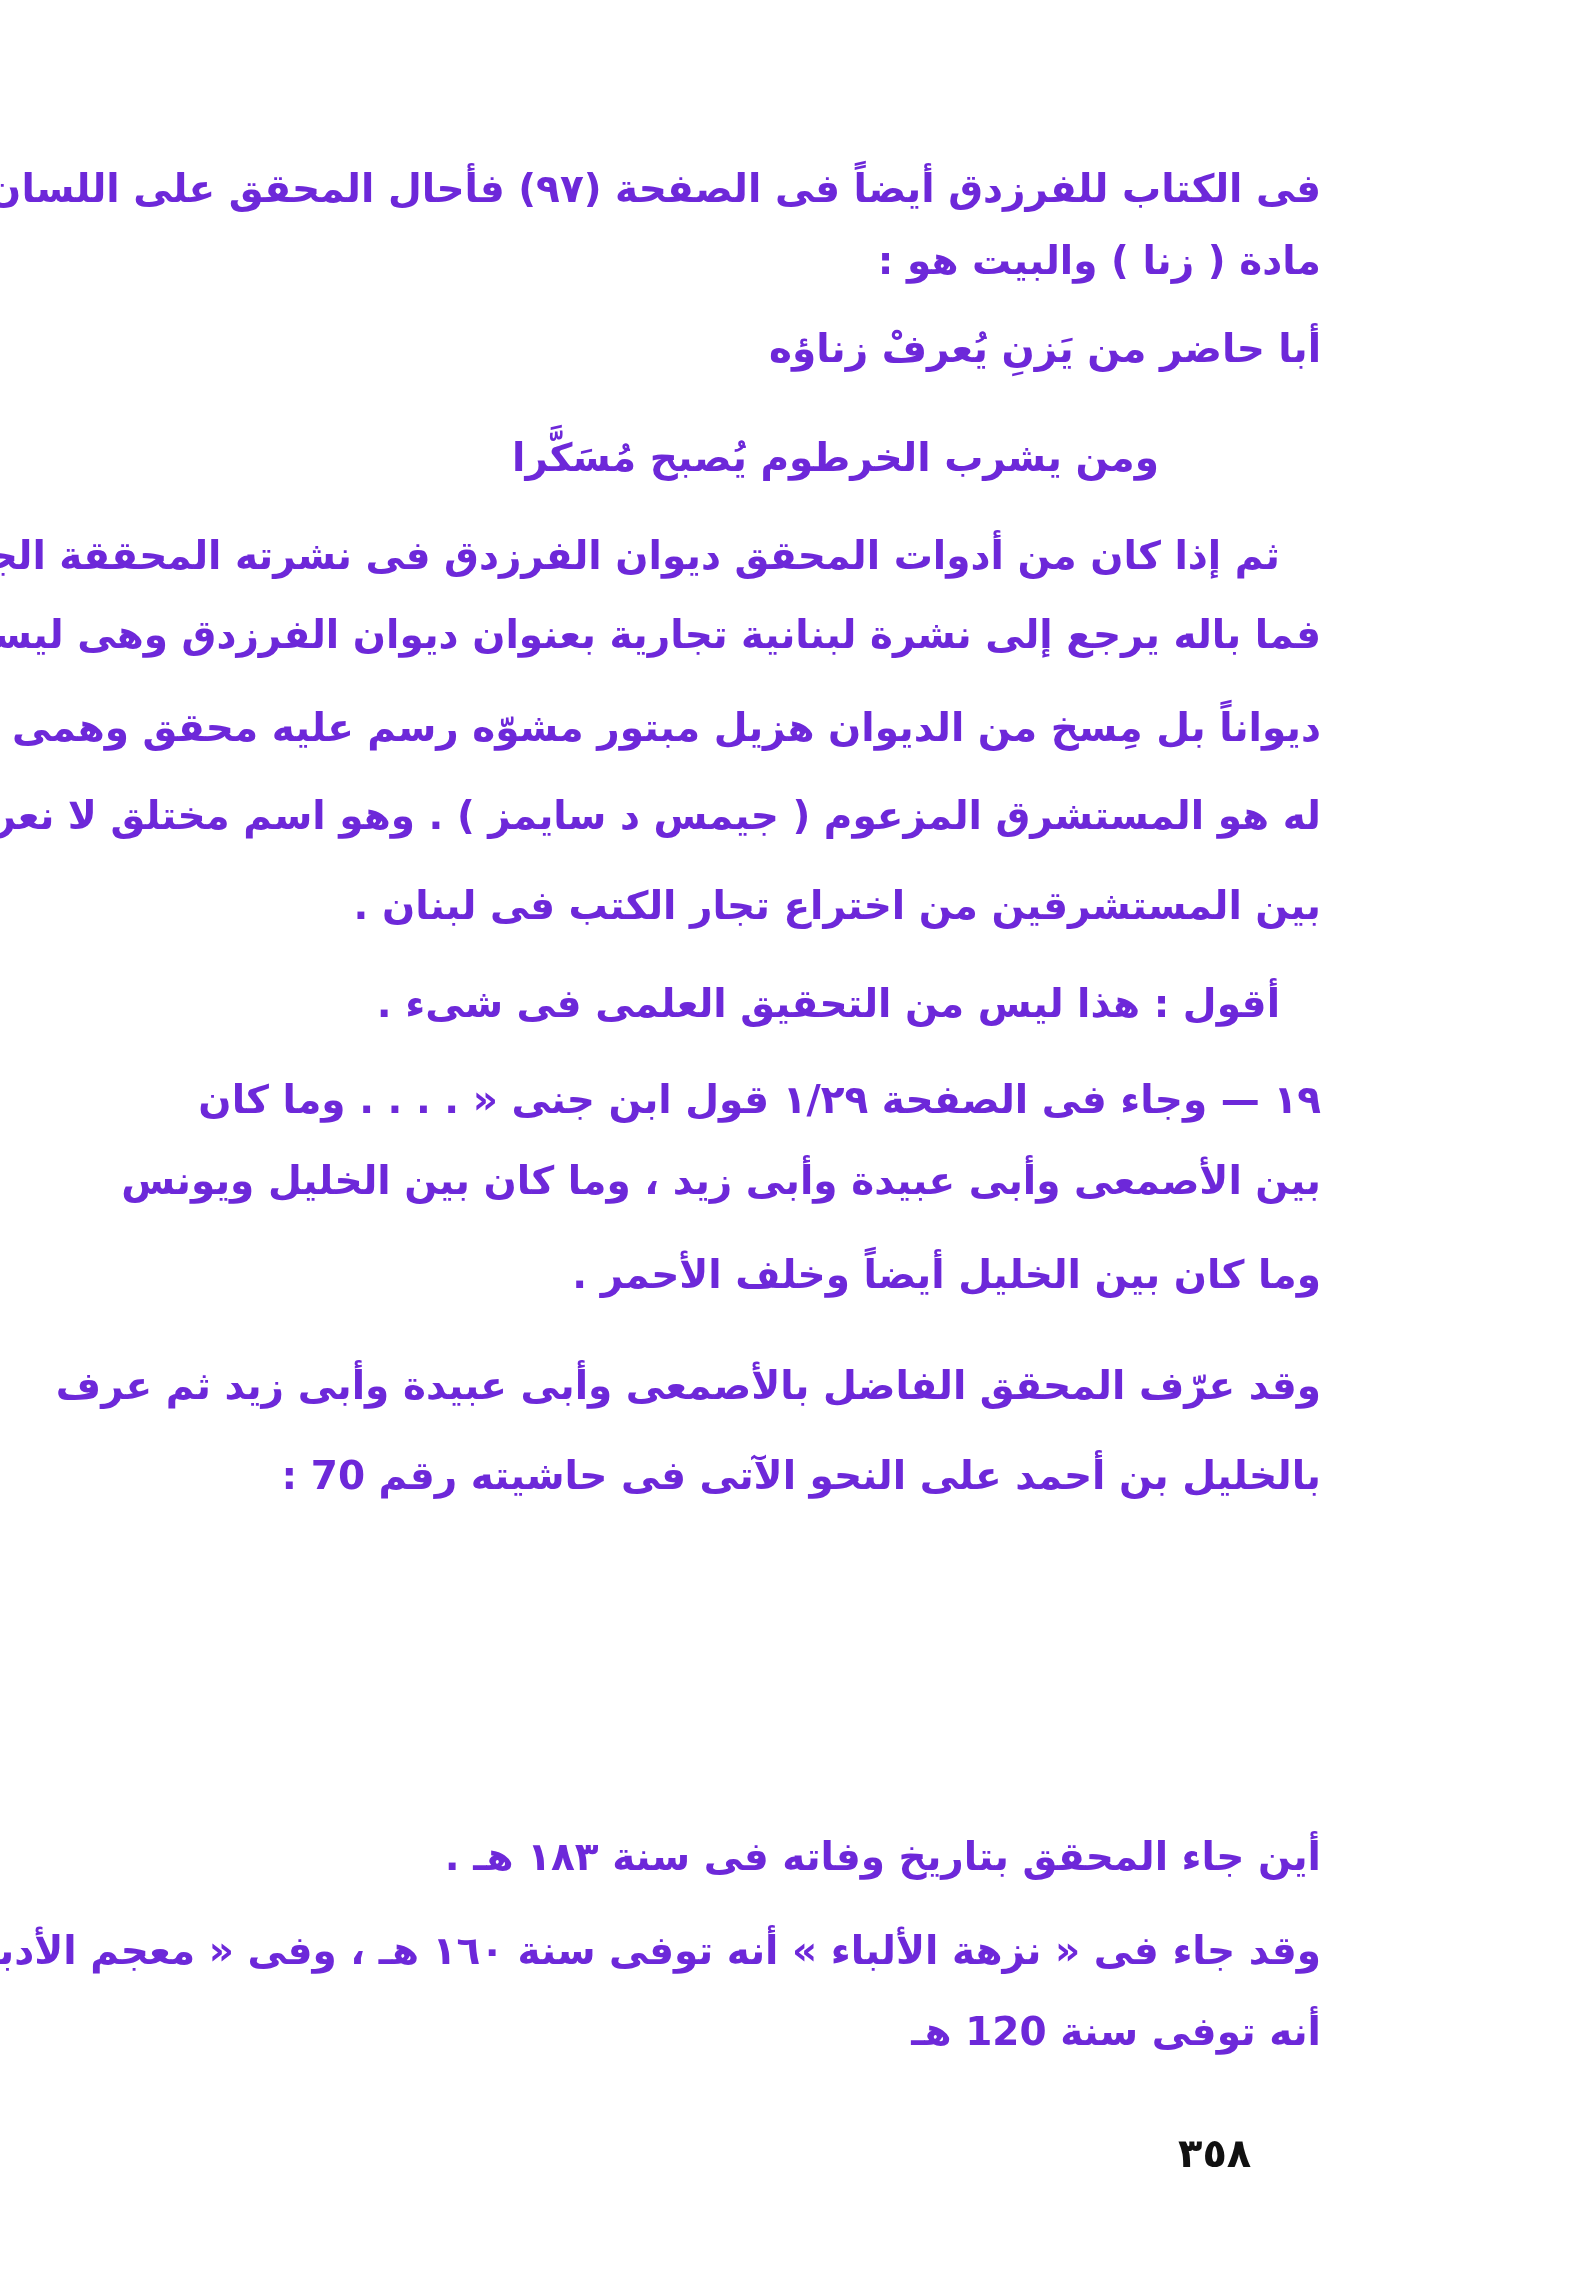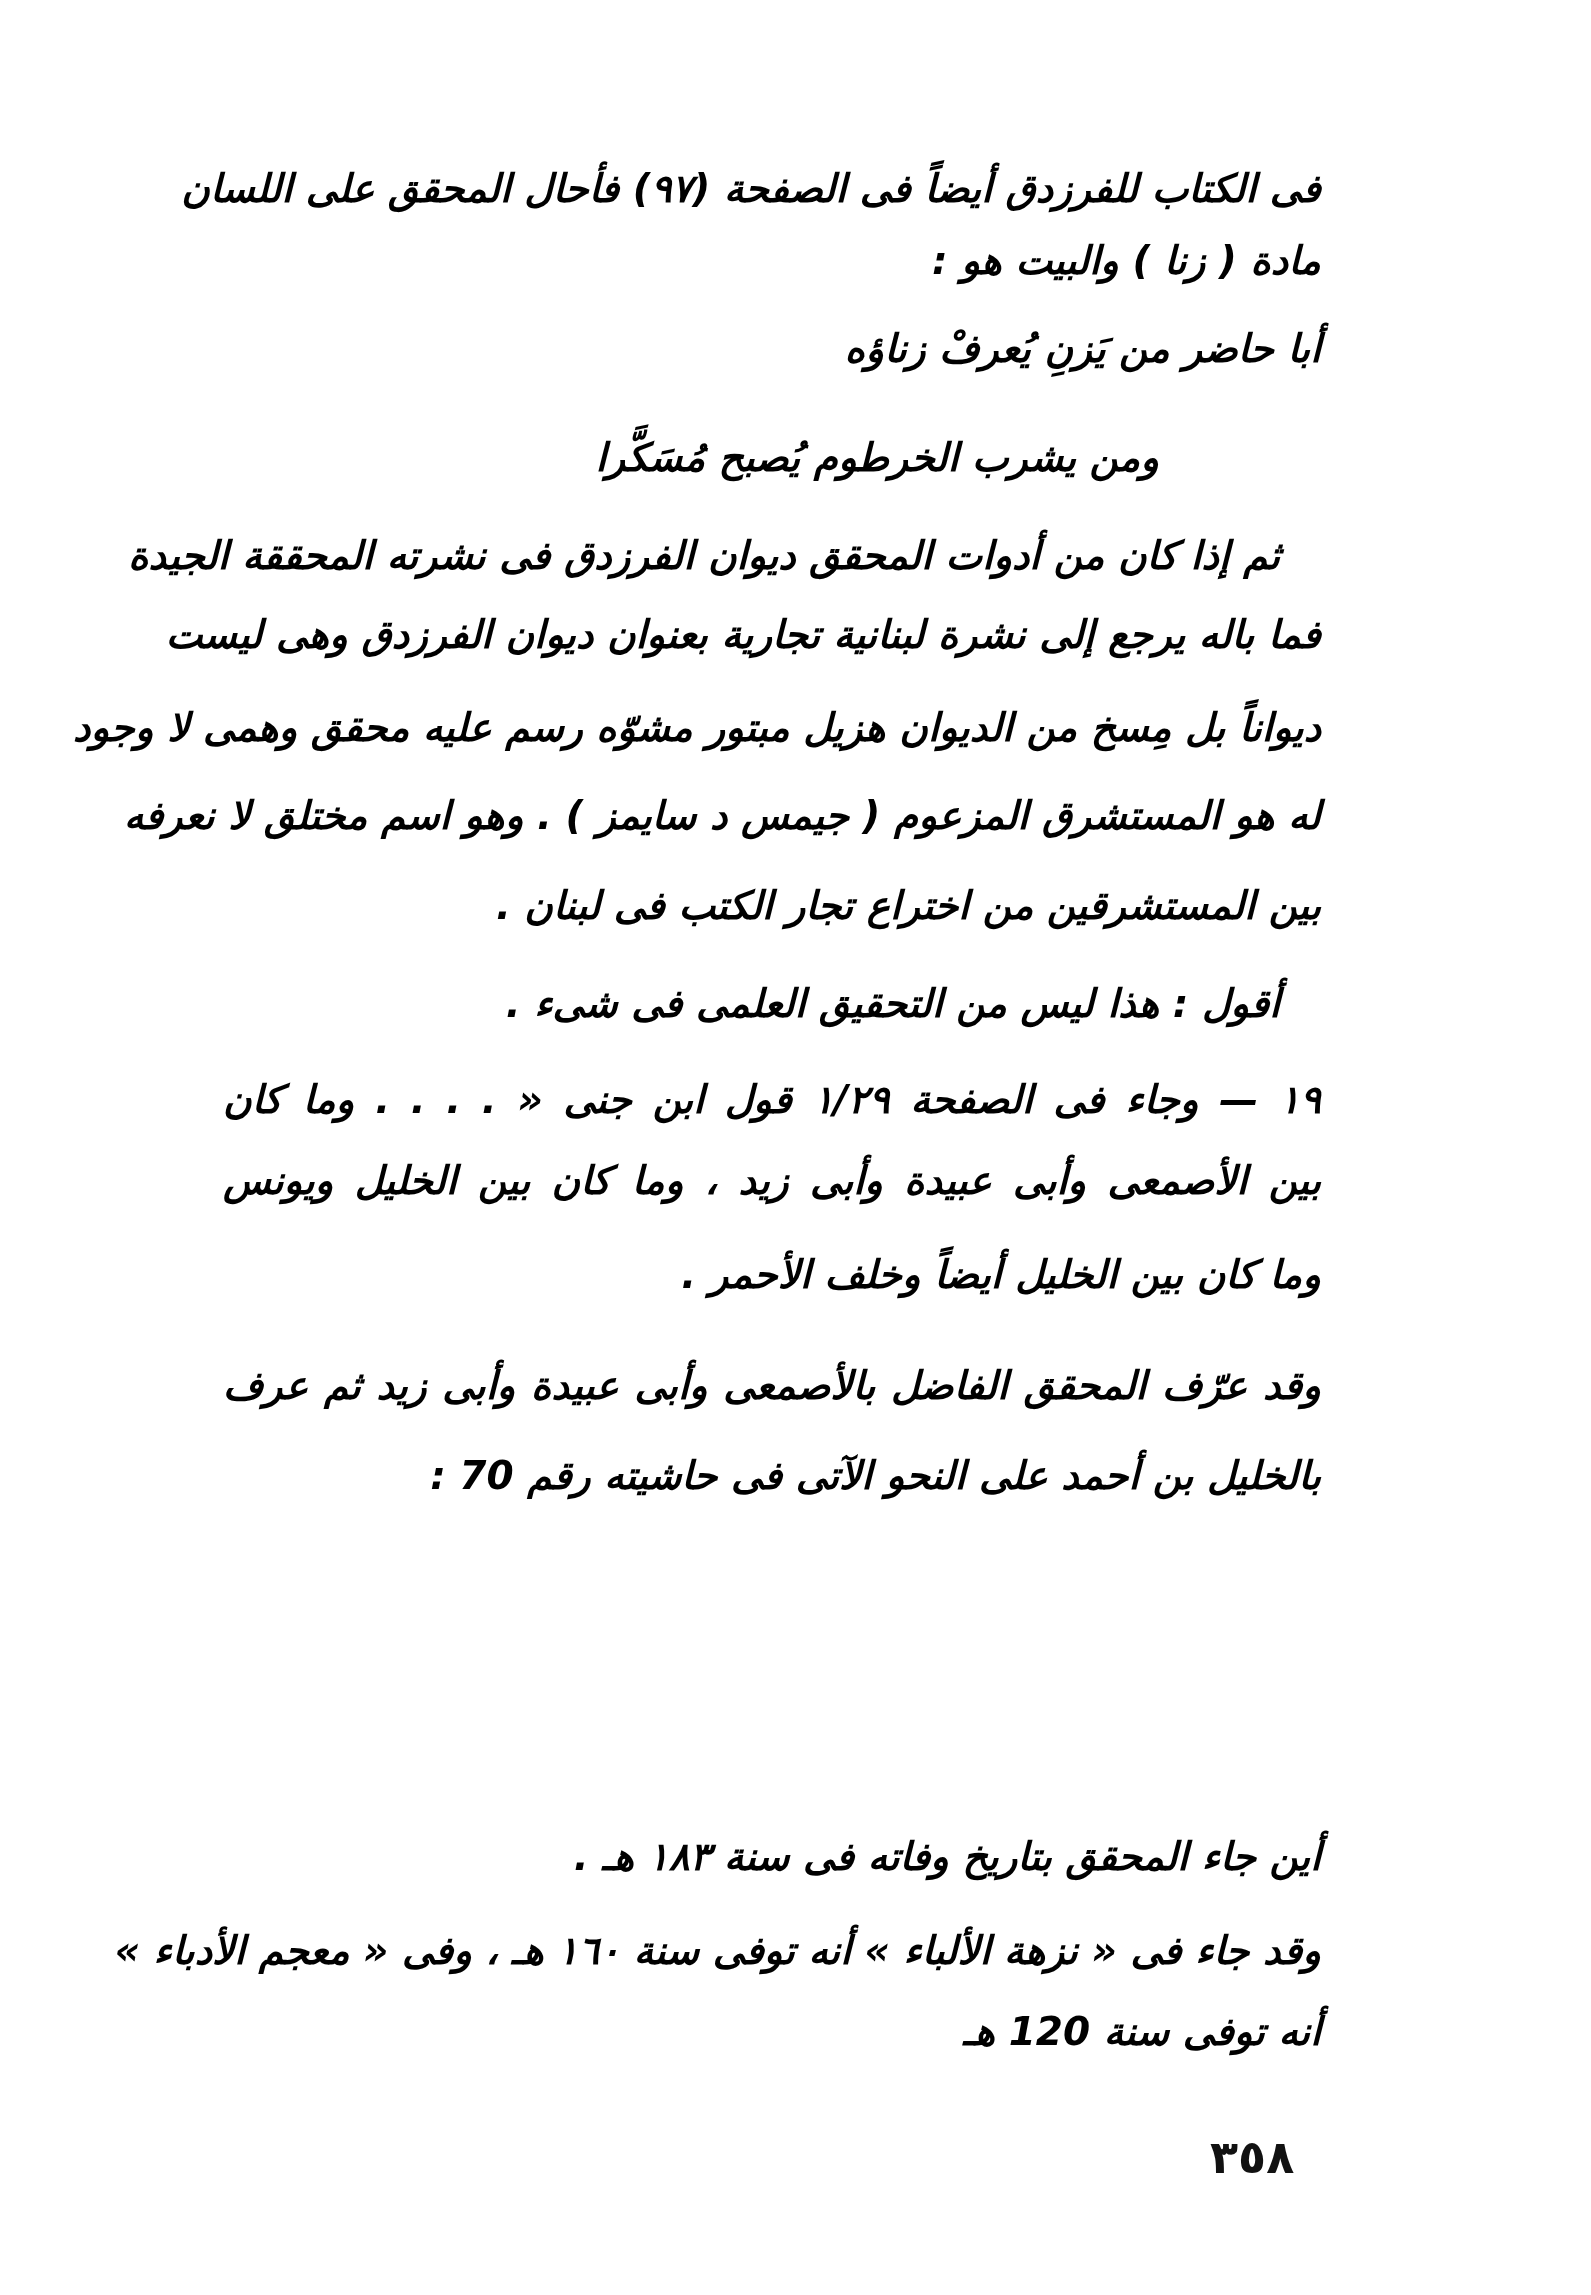--- a/index.html
+++ b/index.html
@@ -22,22 +22,21 @@
     background: #ffffff;
   }
   .line {
     position: absolute;
     direction: rtl;
     unicode-bidi: embed;
     white-space: nowrap;
     font-size: 39px;
     line-height: 51px;
     font-weight: bold;
-    color: #000000;
-    font-style: italic;
+    color: #6d28d9;
   }
   .full {
     right: 270px;
     width: 1098px;
     text-align: justify;
     text-align-last: justify;
   }
   .first {
     right: 270px;
     width: 1098px;
@@ -48,23 +47,23 @@
     width: 1098px;
     text-align: right;
   }
   .indent span.txt { padding-right: 41px; display: inline-block; }
   .verse {
     text-align: right;
     font-weight: bold;
   }
   .page-number {
     position: absolute;
-    left: 1210px;
+    left: 1178px;
     top: 2130px;
-    font-size: 46px;
+    font-size: 40px;
     font-weight: bold;
     direction: rtl;
   }
 </style>
 </head>
 <body>
 
 <div class="page">
 
   <div class="line full" style="top:163px;">فى الكتاب للفرزدق أيضاً فى الصفحة (٩٧) فأحال المحقق على اللسان</div>

